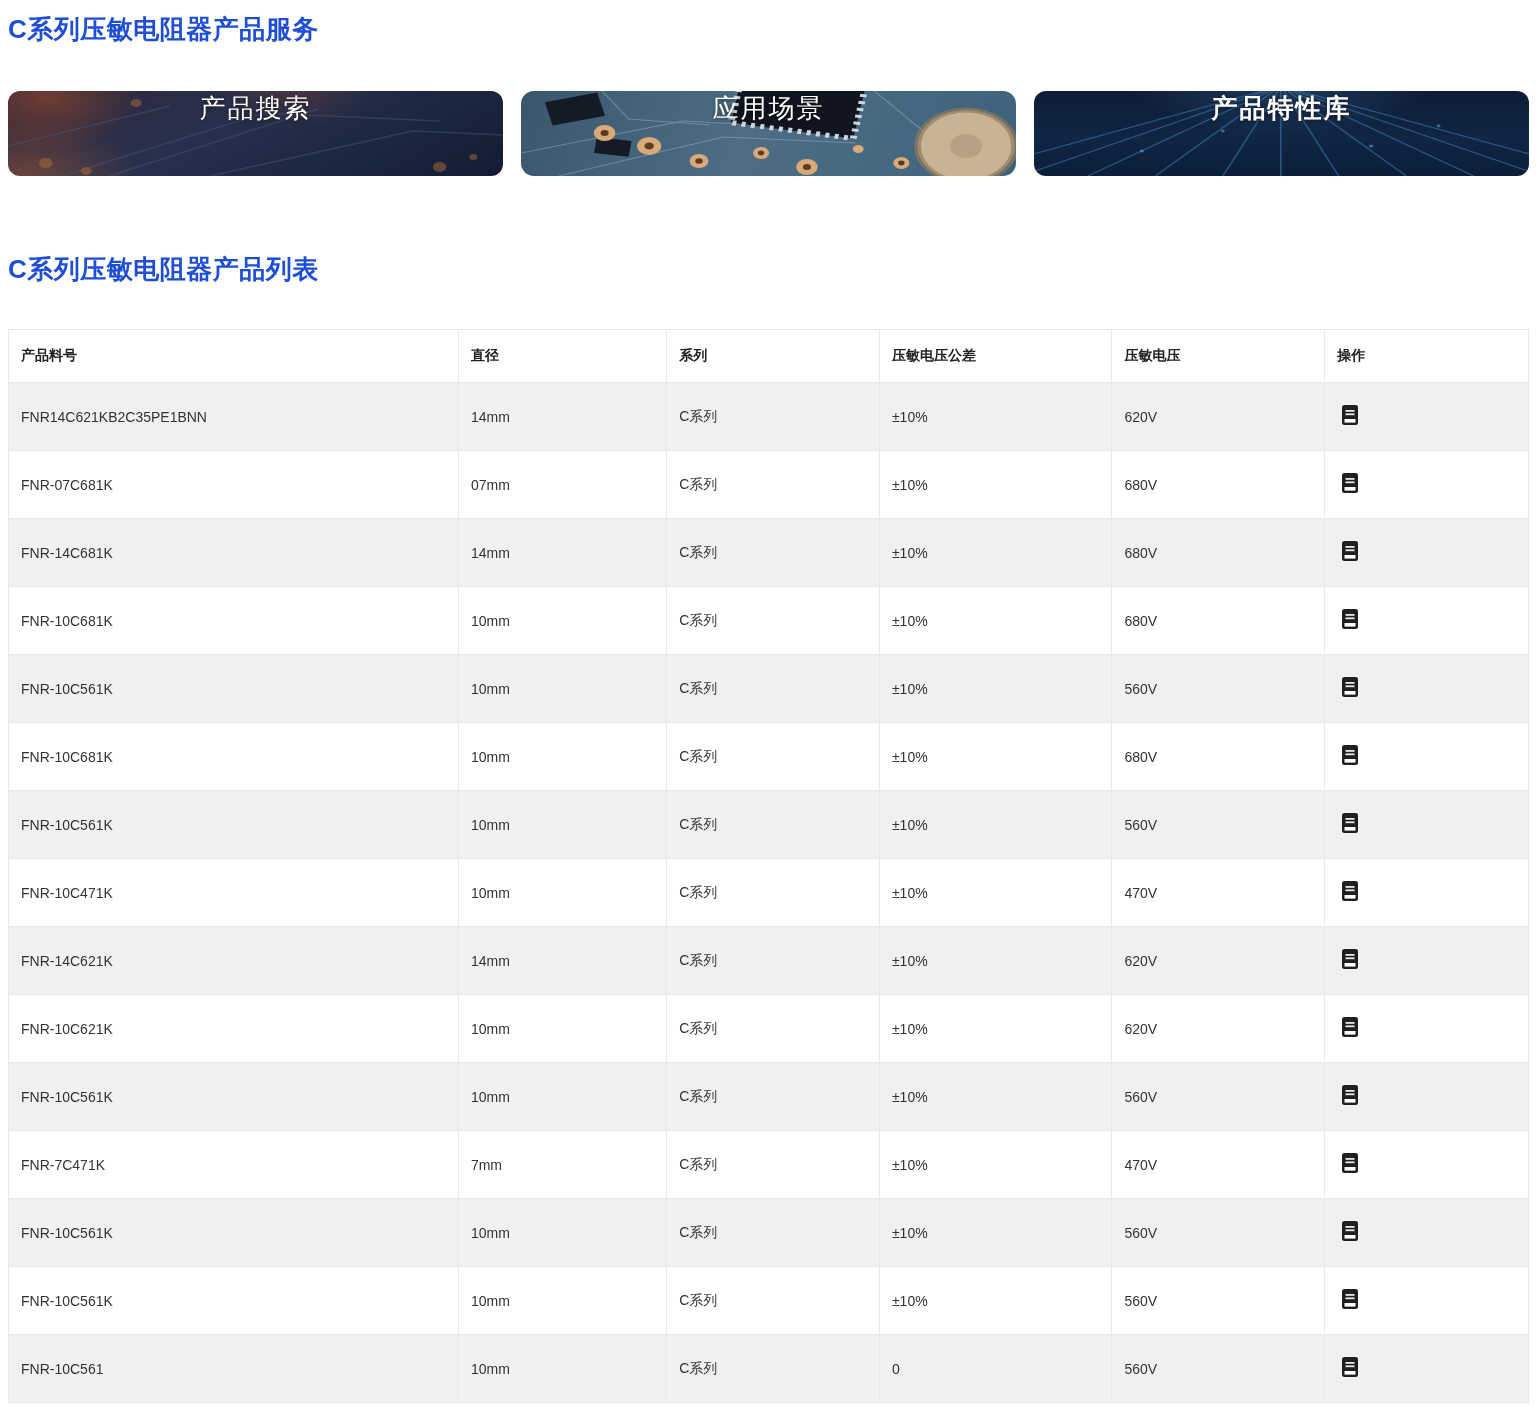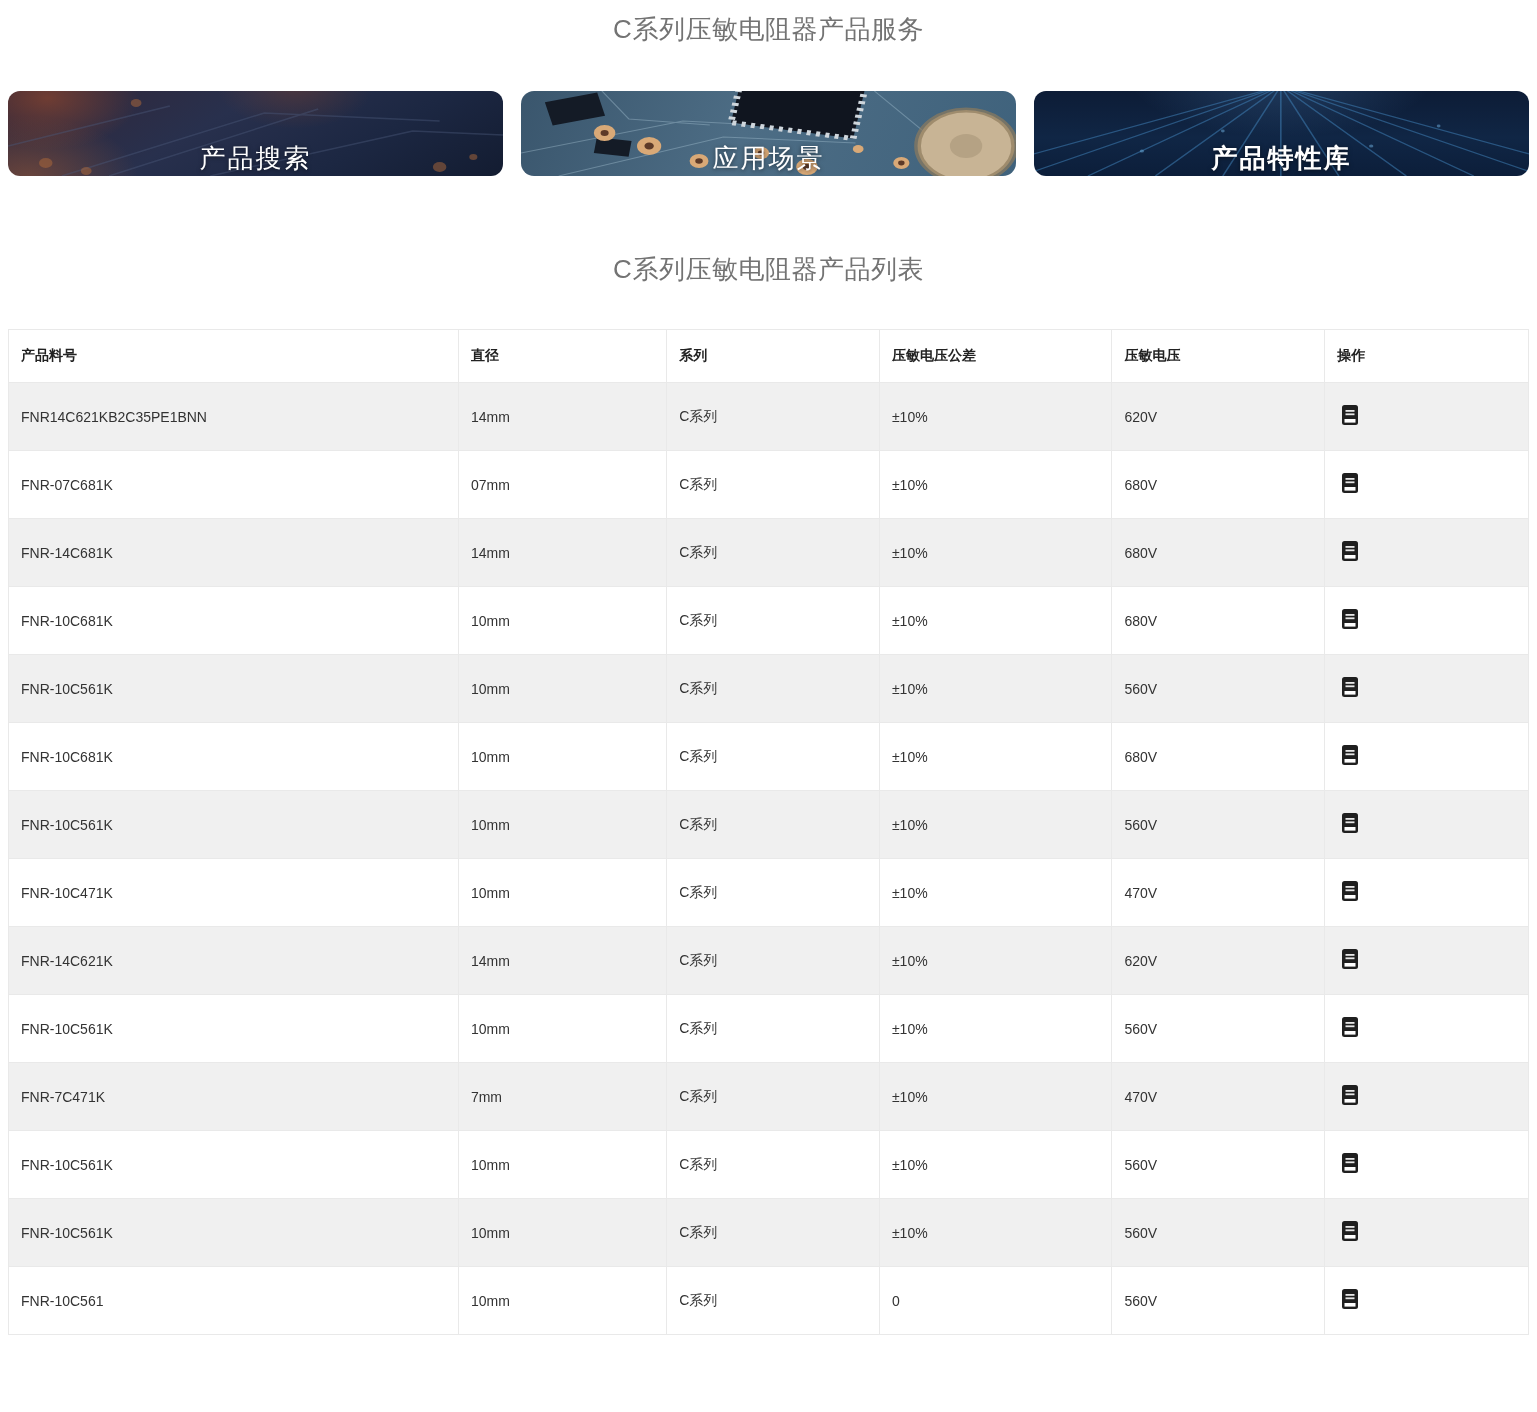--- a/index.html
+++ b/index.html
@@ -4,39 +4,39 @@
 <style>
   * { box-sizing: border-box; }
   html, body { margin: 0; background: #ffffff; }
   body {
     width: 1537px;
     padding: 8px;
     font-family: "Liberation Sans", "DejaVu Sans", sans-serif;
     color: #333333;
   }
   .page-title, .list-title {
-    text-align: center;
+    text-align: left;
     font-size: 26px;
-    font-weight: normal;
-    color: #737373;
+    font-weight: bold;
+    color: #1d4ed8;
     letter-spacing: 0.5px;
   }
   .page-title { margin: 4px 0 44px 0; }
   .list-title { margin: 76px 0 42px 0; }
 
   
   .cards { display: flex; gap: 18px; }
   .card {
     position: relative;
     flex: 1 1 0;
     height: 85px;
     border-radius: 12px;
     overflow: hidden;
     display: flex;
-    align-items: flex-end;
+    align-items: flex-start;
     justify-content: center;
     cursor: pointer;
   }
   .card svg.deco { position: absolute; inset: 0; width: 100%; height: 100%; }
   .card .label {
     position: relative;
     z-index: 2;
     color: #ffffff;
     font-size: 26px;
     letter-spacing: 2px;
@@ -351,20 +351,37 @@
     <svg width="18" height="22" viewBox="0 0 18 22">
       <rect x="1" y="1" width="16" height="20" rx="2.5" fill="#1f1f1f"></rect>
       <rect x="4.5" y="6" width="9" height="1.8" fill="#e8e8e8"></rect>
       <rect x="4.5" y="9.4" width="9" height="1.8" fill="#e8e8e8"></rect>
       <rect x="3.5" y="15" width="11" height="3.6" fill="#ffffff"></rect>
     </svg>
   </span>
 </td>
       </tr>
       <tr>
+        <td>FNR-10C621K</td>
+        <td>10mm</td>
+        <td>C系列</td>
+        <td>±10%</td>
+        <td>620V</td>
+        <td>
+  <span class="action-btn">
+    <svg width="18" height="22" viewBox="0 0 18 22">
+      <rect x="1" y="1" width="16" height="20" rx="2.5" fill="#1f1f1f"></rect>
+      <rect x="4.5" y="6" width="9" height="1.8" fill="#e8e8e8"></rect>
+      <rect x="4.5" y="9.4" width="9" height="1.8" fill="#e8e8e8"></rect>
+      <rect x="3.5" y="15" width="11" height="3.6" fill="#ffffff"></rect>
+    </svg>
+  </span>
+</td>
+      </tr>
+      <tr>
         <td>FNR-10C561K</td>
         <td>10mm</td>
         <td>C系列</td>
         <td>±10%</td>
         <td>560V</td>
         <td>
   <span class="action-btn">
     <svg width="18" height="22" viewBox="0 0 18 22">
       <rect x="1" y="1" width="16" height="20" rx="2.5" fill="#1f1f1f"></rect>
       <rect x="4.5" y="6" width="9" height="1.8" fill="#e8e8e8"></rect>

